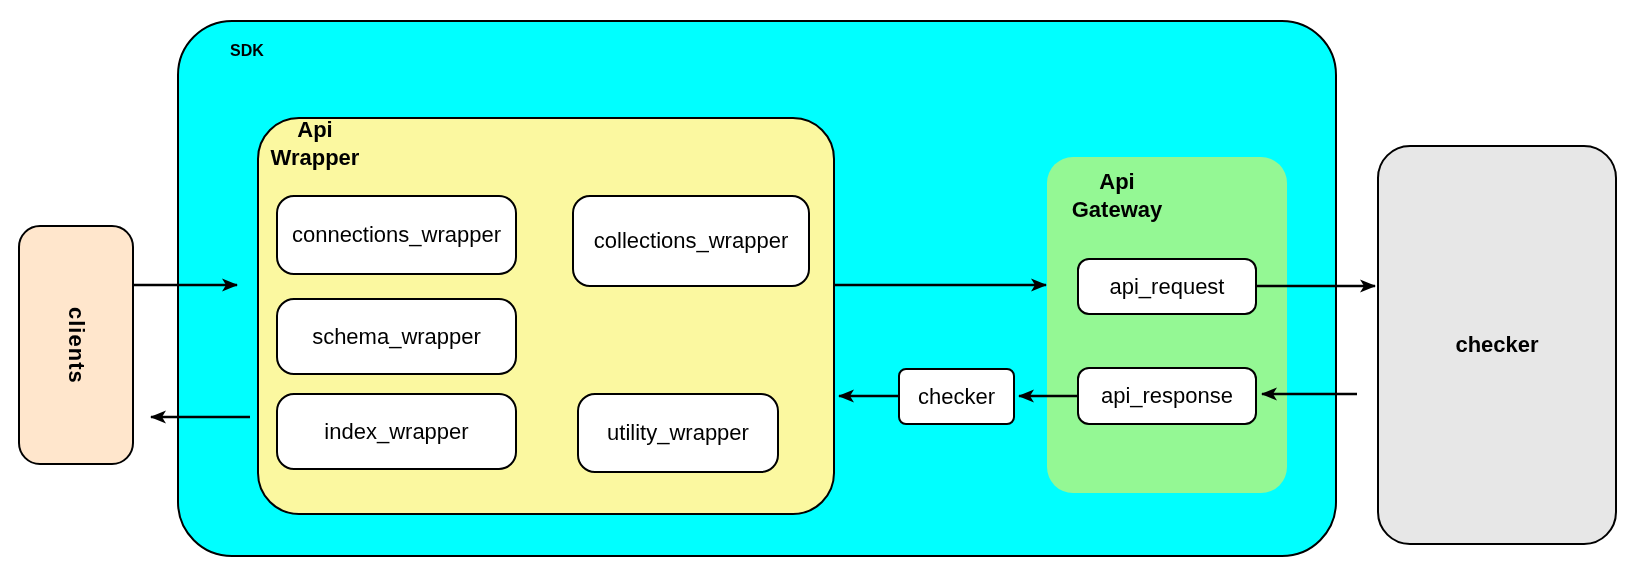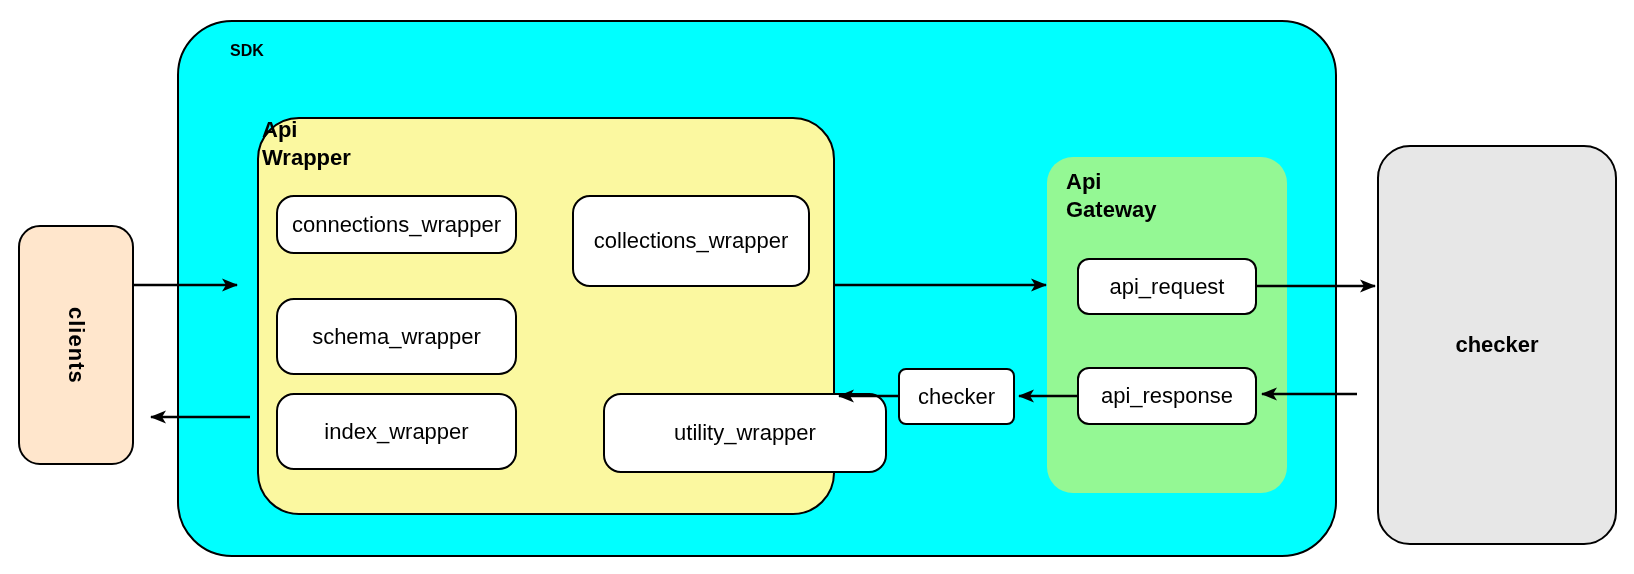--- a/index.html
+++ b/index.html
@@ -11,42 +11,42 @@
     color:#000;
     overflow:hidden;
   }
   .abs{position:absolute;box-sizing:border-box;}
   .shape{
     border:2.5px solid var(--stroke);
     display:flex;align-items:center;justify-content:center;
     text-align:center;
   }
   .node-text{font-size:22px;font-weight:400;}
-  .container-label{font-size:22px;font-weight:700;line-height:28px;}
+  .container-label{font-size:22px;font-weight:700;line-height:28px;text-align:center;}
 
   
   .clients{left:18px;top:225px;width:116px;height:240px;border-radius:22px;background:var(--clients-fill);}
   .clients .vlabel{writing-mode:vertical-rl;font-size:22px;font-weight:700;letter-spacing:1px;}
 
   
   .sdk{left:177px;top:20px;width:1160px;height:537px;border-radius:55px;background:var(--sdk-fill);}
   .sdk-label{left:230px;top:42px;font-size:16px;font-weight:700;}
 
   
   .api-wrapper{left:257px;top:117px;width:578px;height:398px;border-radius:42px;background:var(--api-wrapper-fill);}
   .api-wrapper-label{left:262px;top:116px;width:106px;}
 
   
   .wbox{background:var(--node-fill);border-radius:18px;}
-  .wb-1{left:276px;top:195px;width:241px;height:59px;}
+  .wb-1{left:276px;top:195px;width:241px;height:80px;}
   .wb-2{left:572px;top:195px;width:238px;height:92px;}
   .wb-3{left:276px;top:298px;width:241px;height:77px;}
   .wb-4{left:577px;top:298px;width:238px;height:77px;}
   .wb-5{left:276px;top:393px;width:241px;height:77px;}
-  .wb-6{left:603px;top:393px;width:284px;height:80px;}
+  .wb-6{left:577px;top:393px;width:202px;height:80px;}
 
   
   .checker{left:898px;top:368px;width:117px;height:57px;border-radius:8px;background:var(--node-fill);}
 
   
   .api-gateway{left:1047px;top:157px;width:240px;height:336px;border-radius:26px;background:var(--api-gateway-fill);}
   .api-gateway-label{left:1066px;top:168px;width:102px;}
   .api-request{left:1077px;top:258px;width:180px;height:57px;border-radius:12px;background:var(--node-fill);}
   .api-response{left:1077px;top:367px;width:180px;height:58px;border-radius:12px;background:var(--node-fill);}
 

